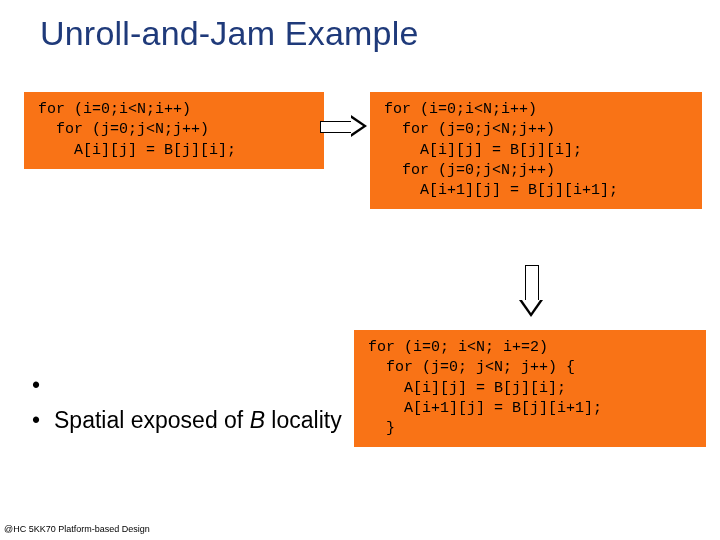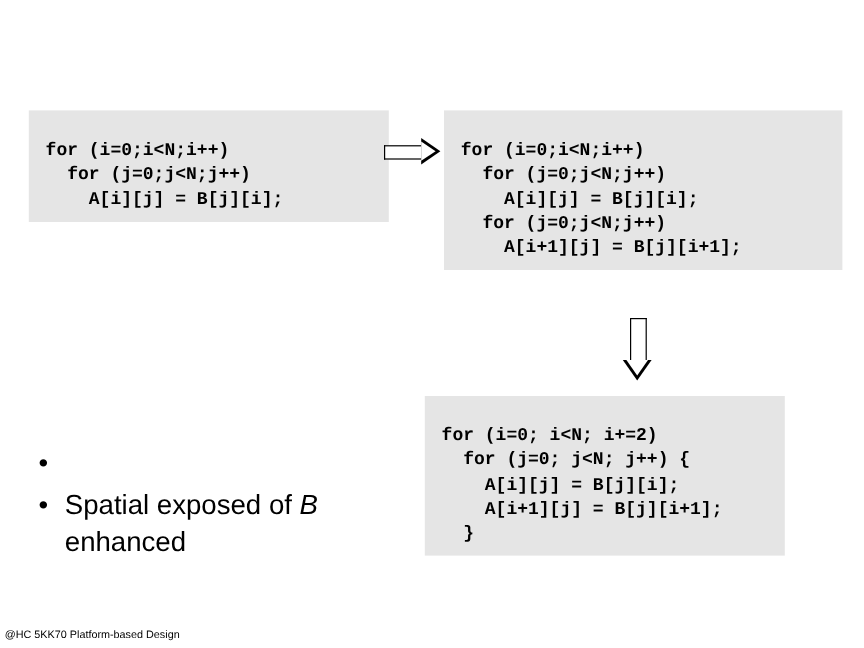--- a/index.html
+++ b/index.html
@@ -21,33 +21,33 @@
     position: absolute;
     left: 40px;
     top: 14px;
     font-size: 34px;
     color: #1f3a7a;
     font-weight: 400;
     letter-spacing: 0.2px;
   }
   .codebox {
     position: absolute;
-    background: #e5e5e5;
-    padding: 24px 12px 8px 14px;
+    background: #f97316;
+    padding: 8px 12px 8px 14px;
     font-family: "Courier New", Courier, monospace;
     font-size: 15px;
-    font-weight: bold;
+    font-weight: normal;
     line-height: 1.35;
     white-space: pre;
     color: #000;
     box-sizing: border-box;
   }
   #code-left   { left: 24px;  top: 92px;  width: 300px; }
   #code-right  { left: 370px; top: 92px;  width: 332px; }
-  #code-bottom { left: 354px; top: 330px; width: 300px; }
+  #code-bottom { left: 354px; top: 330px; width: 352px; }
 
   .arrow-right {
     position: absolute;
     left: 320px;
     top: 116px;
     width: 48px;
     height: 20px;
   }
   .arrow-right .shaft {
     position: absolute;
@@ -133,20 +133,21 @@
     color: #000;
     font-family: Arial, sans-serif;
     text-align: right;
   }
 </style>
 </head>
 <body>
 
 <div class="slide">
 
+  <div class="title">Unroll-and-Jam Example</div>
 
   <div id="code-left" class="codebox">for (i=0;i&lt;N;i++)
   for (j=0;j&lt;N;j++)
     A[i][j] = B[j][i];</div>
 
   <div class="arrow-right">
     <div class="shaft"></div>
     <div class="head"></div>
     <div class="head-inner"></div>
   </div>
@@ -169,20 +170,20 @@
     A[i+1][j] = B[j][i+1];
   }</div>
 
   <div class="bullets">
     <div class="item">
       <span class="dot">•</span>
     </div>
     <div class="item">
       <span class="dot">•</span>
       <span>
-        <span>Spatial exposed of </span><span class="bi">B</span><span> enhanced</span>
+        <span>Spatial exposed of </span><span class="bi">B</span><span> locality</span>
       </span>
     </div>
   </div>
 
   <div class="footer">@HC 5KK70 Platform-based Design</div>
 
 </div>
 
 </body></html>

